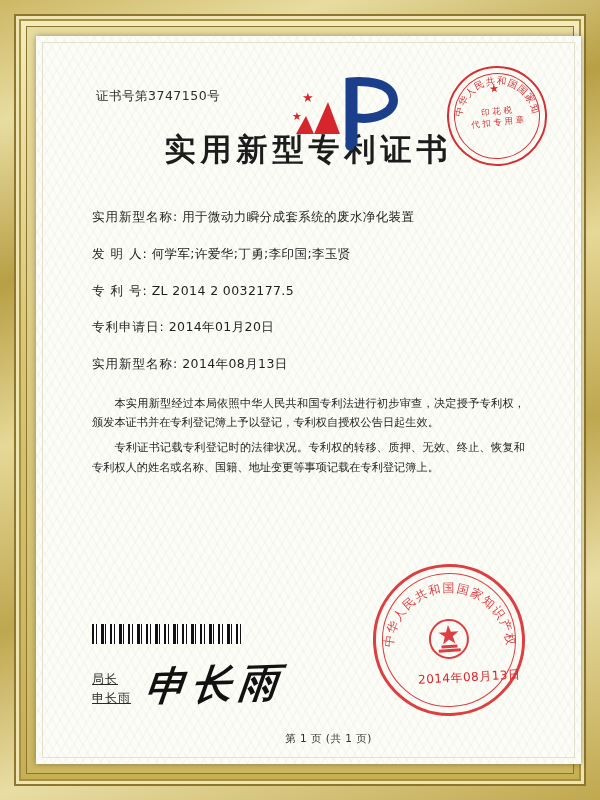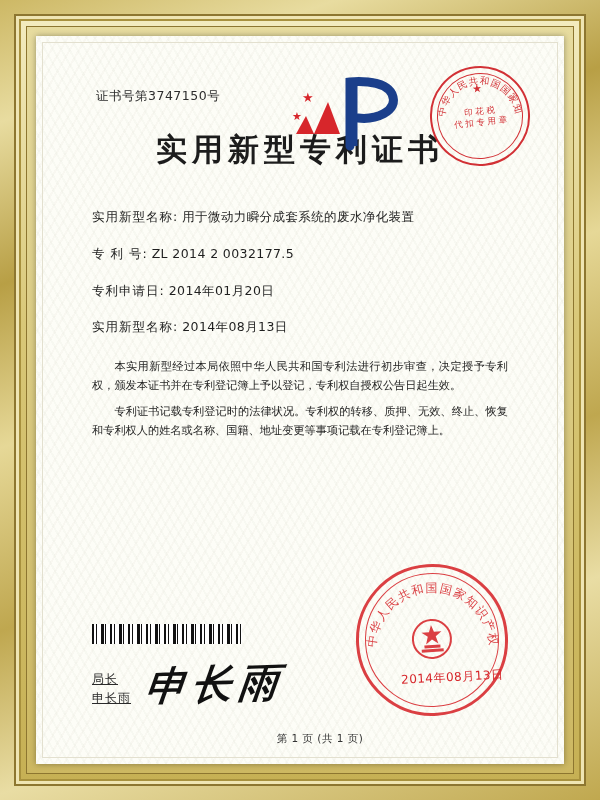--- a/index.html
+++ b/index.html
@@ -48,20 +48,21 @@
   
   .paper {
     position: absolute;
     left: 36px;
     top: 36px;
     width: 528px;
     height: 728px;
     background: #fdfdf7;
     box-shadow: 0 0 6px rgba(0,0,0,0.35);
     overflow: hidden;
+    padding-left: 17px;
   }
   .paper-inner-line {
     position: absolute;
     inset: 6px;
     border: 1px solid #e3e0cf;
     pointer-events: none;
   }
 
   
   .paper::before {
@@ -307,20 +308,24 @@
           <div>代 扣 专 用 章</div>
         </div>
       </div>
 
       <div class="title">实用新型专利证书</div>
 
       <div class="fields">
         <div class="field-row">
           <span class="field-label">实用新型名称:</span>
           <span class="field-value">用于微动力瞬分成套系统的废水净化装置</span>
+        </div>
+        <div class="field-row">
+          <span class="field-label">发  明  人:</span>
+          <span class="field-value">何学军;许爱华;丁勇;李印国;李玉贤</span>
         </div>
         <div class="field-row">
           <span class="field-label">专  利  号:</span>
           <span class="field-value">ZL 2014 2 0032177.5</span>
         </div>
         <div class="field-row">
           <span class="field-label">专利申请日:</span>
           <span class="field-value">2014年01月20日</span>
         </div>
         <div class="field-row">

